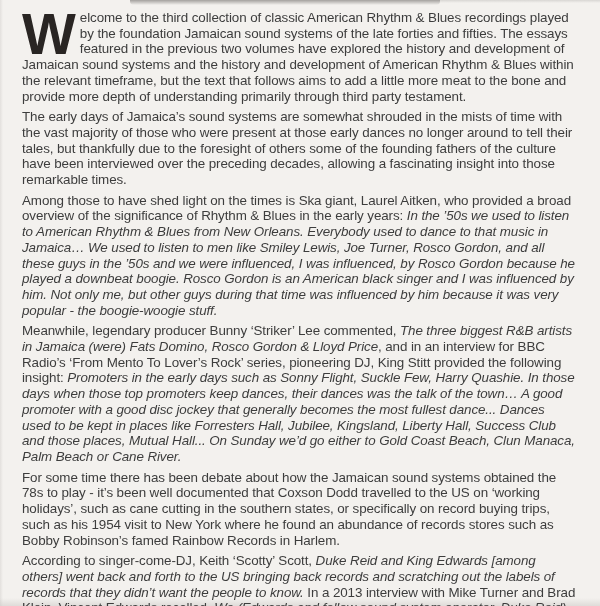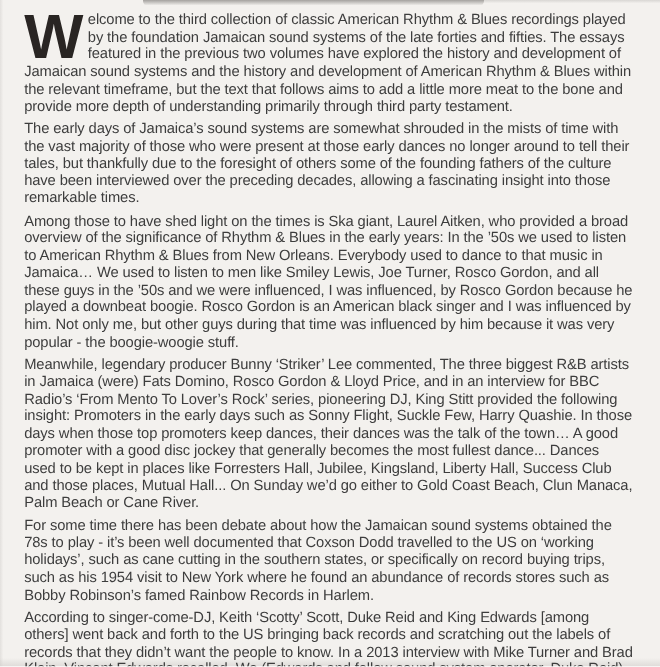--- a/index.html
+++ b/index.html
@@ -60,21 +60,21 @@
     float: left;
     font-size: 57px;
     line-height: 44px;
     font-weight: bold;
     color: var(--dropcap-color, #292523);
     margin: 2px 7px 0 0;
     letter-spacing: -3px;
   }
 
   .roman { font-style: normal; }
-  .italic { }
+  .italic { font-style: italic; }
 </style>
 </head>
 <body>
 
 <div class="page" style="--page-bg: #f3f1ee; --text-color: #3d3d3d; --dropcap-color: #292523;">
   <div class="edge-top"></div>
   <div class="edge-top-right"></div>
   <div class="edge-left"></div>
   <div class="edge-bottom"></div>
   <div class="content">

